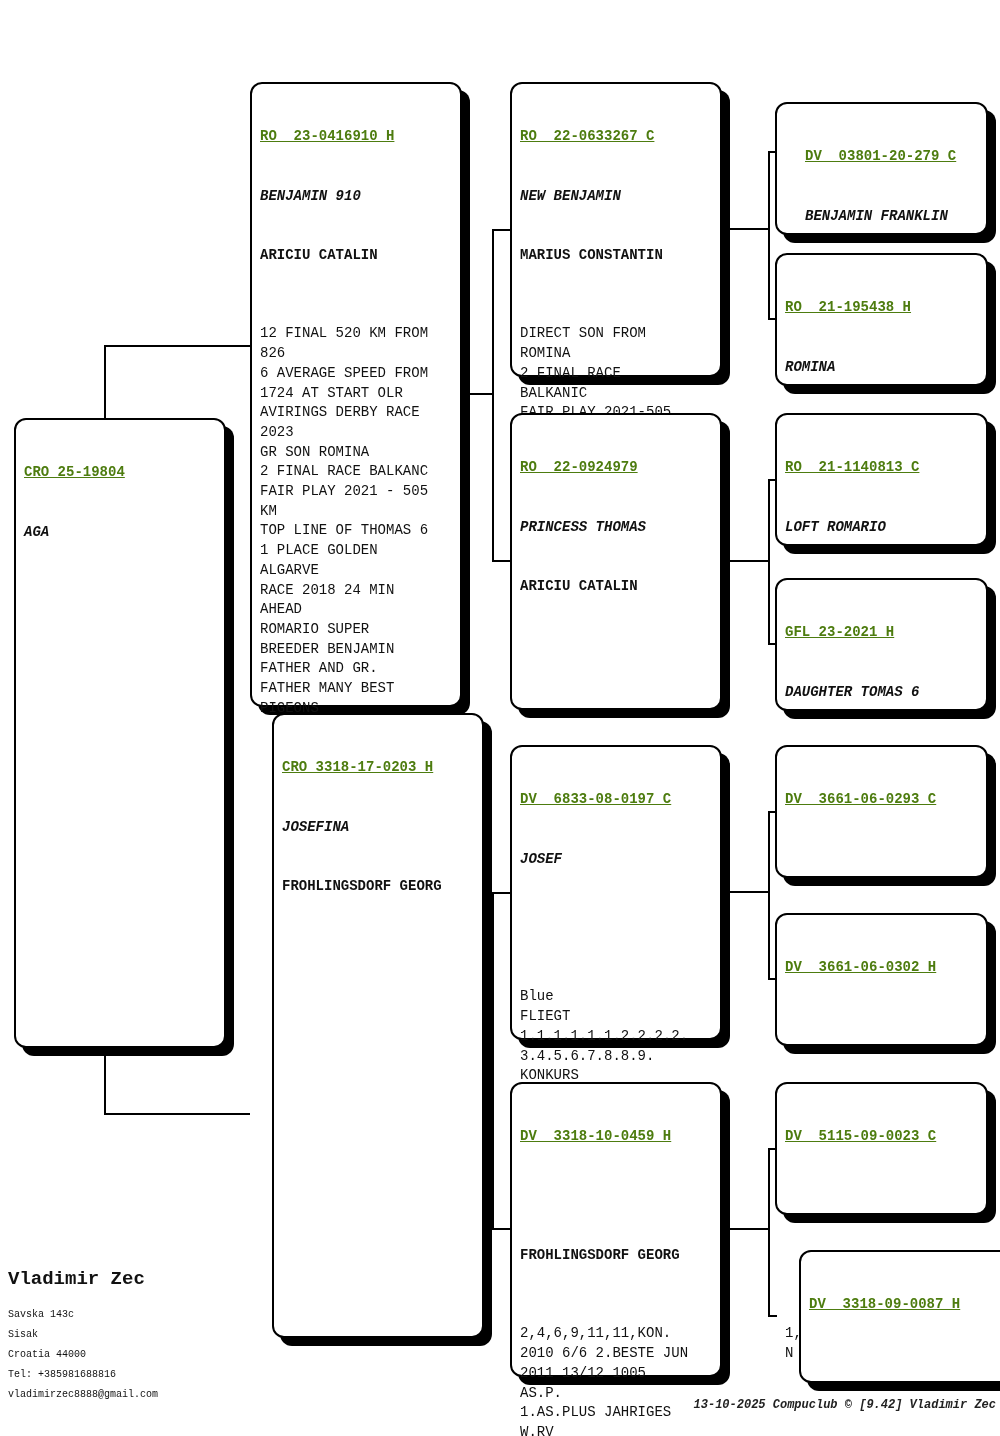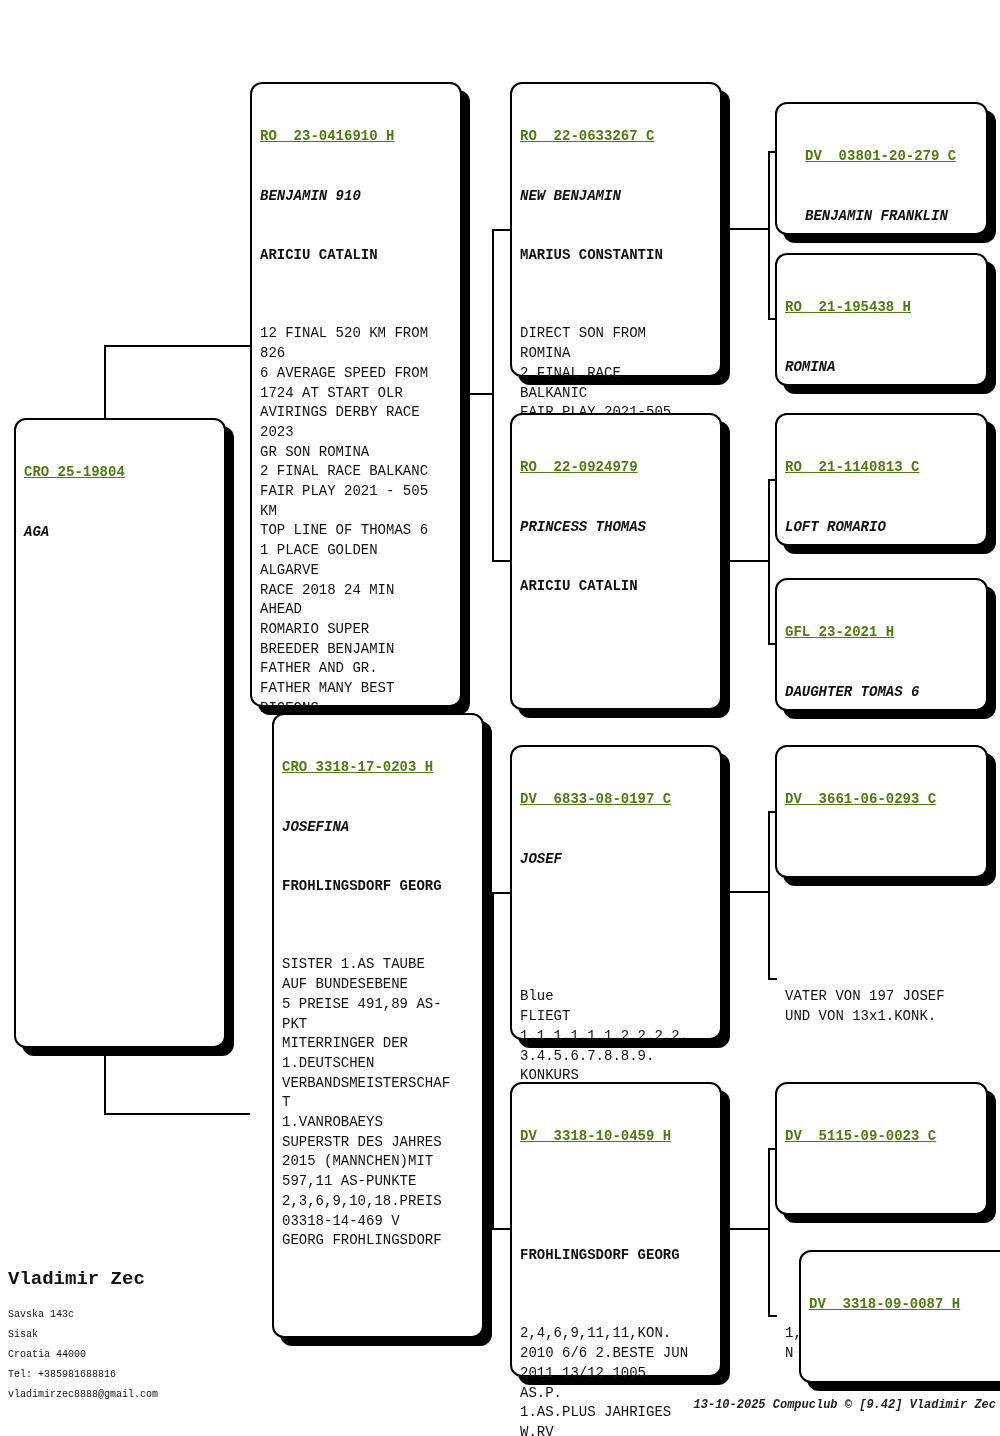--- a/index.html
+++ b/index.html
@@ -110,35 +110,20 @@
 BREEDER BENJAMIN
 FATHER AND GR.
 FATHER MANY BEST
 PIGEONS</div>
   </div>
 
   <div class="box b-dam">
     <div class="ring">CRO 3318-17-0203 H</div>
     <div class="name">JOSEFINA</div>
     <div class="owner">FROHLINGSDORF GEORG</div>
-    <div class="comments">SISTER 1.AS TAUBE
-AUF BUNDESEBENE
-5 PREISE 491,89 AS-
-PKT
-MITERRINGER DER
-1.DEUTSCHEN
-VERBANDSMEISTERSCHAF
-T
-1.VANROBAEYS
-SUPERSTR DES JAHRES
-2015 (MANNCHEN)MIT
-597,11 AS-PUNKTE
-2,3,6,9,10,18.PREIS
-03318-14-469 V
-GEORG FROHLINGSDORF</div>
   </div>
 
   <div class="box b-g3-1">
     <div class="ring">RO  22-0633267 C</div>
     <div class="name">NEW BENJAMIN</div>
     <div class="owner">MARIUS CONSTANTIN</div>
     <div class="comments">DIRECT SON FROM
 ROMINA
 2 FINAL RACE
 BALKANIC
@@ -216,20 +201,27 @@
   </div>
 
   <div class="box b-g4-5">
     <div class="ring">DV  3661-06-0293 C</div>
     <div class="name"></div>
     <div class="owner"></div>
     <div class="comments">VATER VON 197 JOSEF
 UND VON 13x1.KONK.</div>
   </div>
 
+  <div class="box b-g4-6">
+    <div class="ring">DV  3661-06-0302 H</div>
+    <div class="name"></div>
+    <div class="owner"></div>
+    <div class="comments">MUTTER VON 197 JOSEF
+UND VON 15x1.KONK.</div>
+  </div>
 
   <div class="box b-g4-7">
     <div class="ring">DV  5115-09-0023 C</div>
     <div class="name"></div>
     <div class="owner"></div>
     <div class="comments">1,1,1,2,4,4,6,6,7,KO
 N</div>
   </div>
 
   <div class="box b-g4-8">

